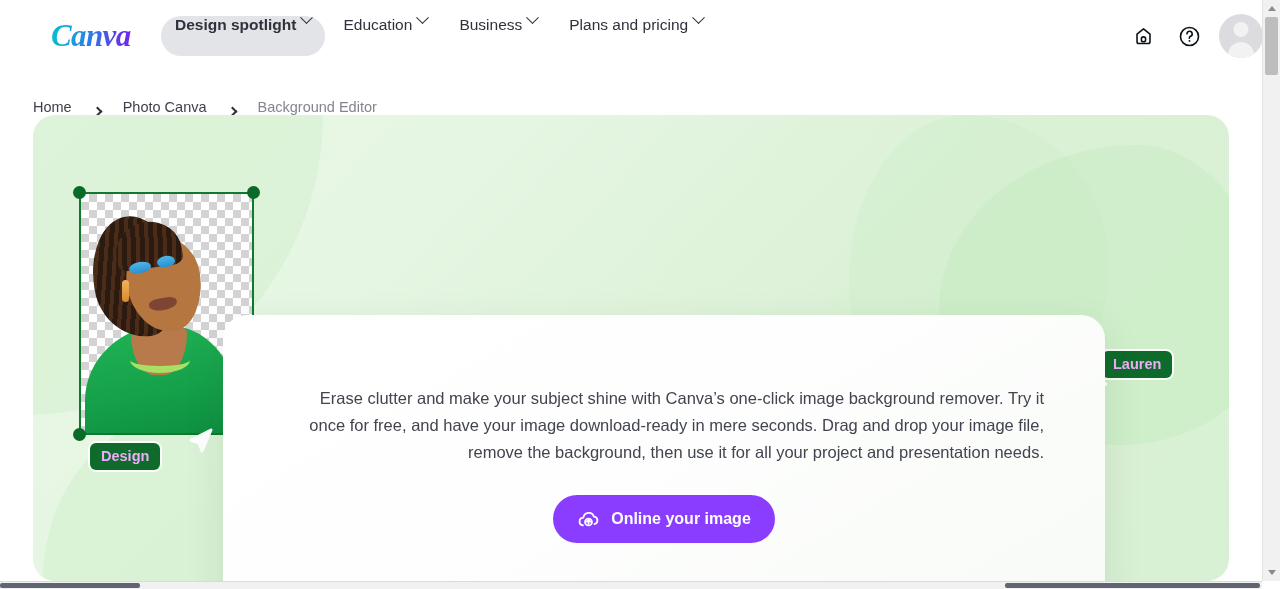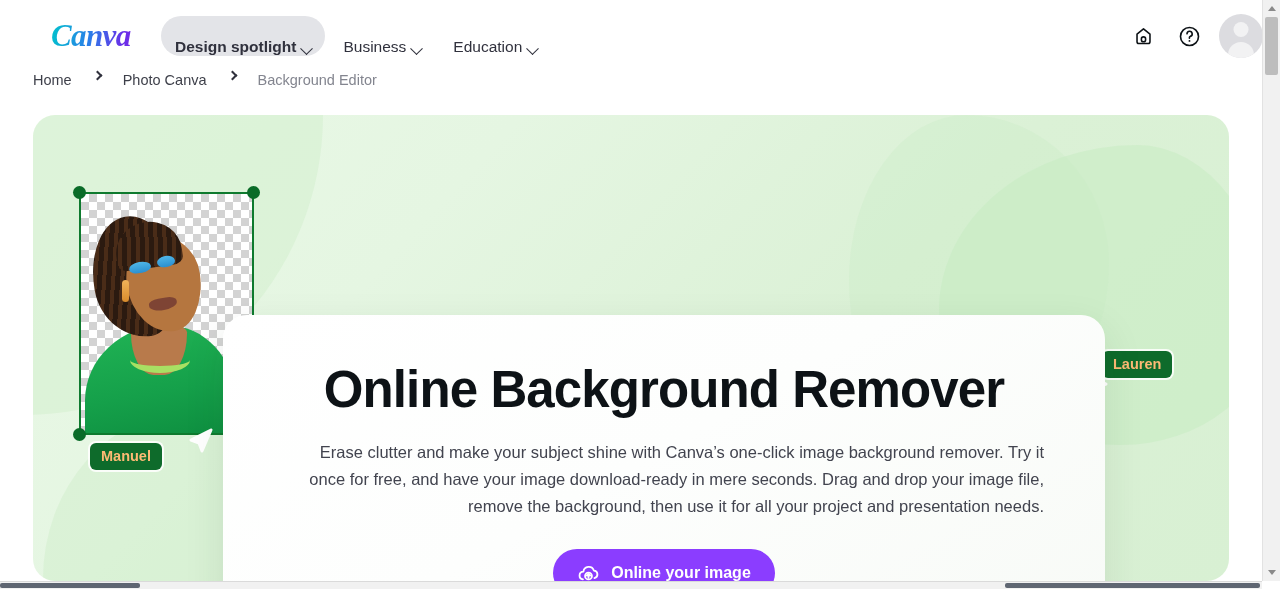--- a/index.html
+++ b/index.html
@@ -57,21 +57,21 @@
 
   .nav-items {
     display: flex;
     align-items: center;
     gap: 4px;
     flex: 1 1 auto;
   }
 
   .nav-item {
     display: inline-flex;
-    align-items: flex-end;
+    align-items: flex-start;
     gap: 6px;
     height: 40px;
     padding: 0 14px;
     border-radius: 20px;
     font-size: 15.5px;
     color: #30313d;
     cursor: pointer;
     white-space: nowrap;
   }
   .nav-item.active {
@@ -127,21 +127,21 @@
     background: #f2f2f3;
   }
 
   
   .breadcrumb {
     position: absolute;
     top: 72px; left: 0;
     width: 1262px;
     height: 43px;
     display: flex;
-    align-items: flex-start;
+    align-items: flex-end;
     padding-left: 33px;
     gap: 20px;
     background: #ffffff;
   }
   .crumb {
     font-size: 14.5px;
     color: #3d3f49;
     cursor: pointer;
     white-space: nowrap;
   }
@@ -225,21 +225,21 @@
     cursor: pointer;
   }
   .h-tl { left: -8px; top: -8px; }
   .h-tr { right: -8px; top: -8px; }
   .h-bl { left: -8px; bottom: -8px; }
   .h-br { right: -8px; bottom: -8px; }
 
   .name-tag {
     position: absolute;
     background: #0e6b2b;
-    color: #fdba74;
+    color: #f0abfc;
     font-size: 14.5px;
     font-weight: 700;
     padding: 5px 11px 6px;
     border-radius: 6px;
     white-space: nowrap;
     box-shadow: 0 0 0 2px rgba(255,255,255,0.85);
   }
   .cursor-arrow {
     position: absolute;
     width: 0; height: 0;
@@ -513,25 +513,29 @@
     <div class="logo">
       <div class="logo-text">Canva</div>
     </div>
 
     <div class="nav-items">
       <div class="nav-item active">
         <span>Design spotlight</span>
         <span class="chev"></span>
       </div>
       <div class="nav-item">
+        <span>Education</span>
+        <span class="chev"></span>
+      </div>
+      <div class="nav-item">
         <span>Business</span>
         <span class="chev"></span>
       </div>
       <div class="nav-item">
-        <span>Education</span>
+        <span>Plans and pricing</span>
         <span class="chev"></span>
       </div>
     </div>
 
     <div class="nav-right">
       <div class="icon-btn">
         <svg width="21" height="21" viewBox="0 0 24 24" fill="none" stroke="#0d1216" stroke-width="1.8">
           <path d="M12 3.2 4.6 9.4v8.6a2 2 0 0 0 2 2h10.8a2 2 0 0 0 2-2V9.4z" stroke-linejoin="round"></path>
           <rect x="9.6" y="12.4" width="4.8" height="5.6" rx="2.4"></rect>
         </svg>
@@ -583,21 +587,21 @@
       <div class="handle h-tr"></div>
       <div class="handle h-bl"></div>
       <div class="handle h-br"></div>
     </div>
 
     <svg class="cursor-arrow" style="left:151px; top:312px; width:30px; height:30px;" viewBox="0 0 30 30">
       <path d="M27 3 L7 13 L15 16 L18 24 Z" fill="#ffffff" stroke="#ffffff" stroke-width="3" stroke-linejoin="round"></path>
       <path d="M27 3 L7 13 L15 16 L18 24 Z" fill="#ffffff"></path>
     </svg>
 
-    <div class="name-tag" style="left:57px; top:328px;">Manuel</div>
+    <div class="name-tag" style="left:57px; top:328px;">Design</div>
 
     <div class="sel-frame" id="sel-lauren">
       <div class="photo-inner checker">
         <div class="lr-person lr-yellow"></div>
         <div class="lr-person lr-purple"></div>
         <div class="lr-person lr-green"></div>
         <div class="lr-person lr-blue"></div>
         <div class="lr-person lr-cream"></div>
         <div class="lr-person lr-plaid"></div>
         <div class="lr-hair lr-h1"></div>
@@ -617,21 +621,20 @@
     </div>
 
     <svg class="cursor-arrow" style="left:1050px; top:256px; width:30px; height:30px;" viewBox="0 0 30 30">
       <path d="M3 3 L23 13 L15 16 L12 24 Z" fill="#ffffff" stroke="#ffffff" stroke-width="3" stroke-linejoin="round"></path>
       <path d="M3 3 L23 13 L15 16 L12 24 Z" fill="#ffffff"></path>
     </svg>
 
     <div class="name-tag" style="left:1069px; top:236px;">Lauren</div>
 
     <div class="card">
-      <h1 class="card-title">Online Background Remover</h1>
       <p class="card-desc">Erase clutter and make your subject shine with Canva’s one-click image background remover. Try it once for free, and have your image download-ready in mere seconds. Drag and drop your image file, remove the background, then use it for all your project and presentation needs.</p>
 
       <button class="upload-btn">
         <span style="display:flex;">
           <svg width="23" height="23" viewBox="0 0 24 24" fill="none" stroke="#ffffff" stroke-width="1.9" stroke-linecap="round" stroke-linejoin="round">
             <path d="M6.2 18.2a4.1 4.1 0 0 1 .5-8.16 5.6 5.6 0 0 1 10.9-1.1 3.95 3.95 0 0 1 .6 7.8"></path>
             <circle cx="12" cy="14.6" r="3.6"></circle>
             <path d="M12 16.6v-4.2M10.3 14.1 12 12.4l1.7 1.7"></path>
           </svg>
         </span>

